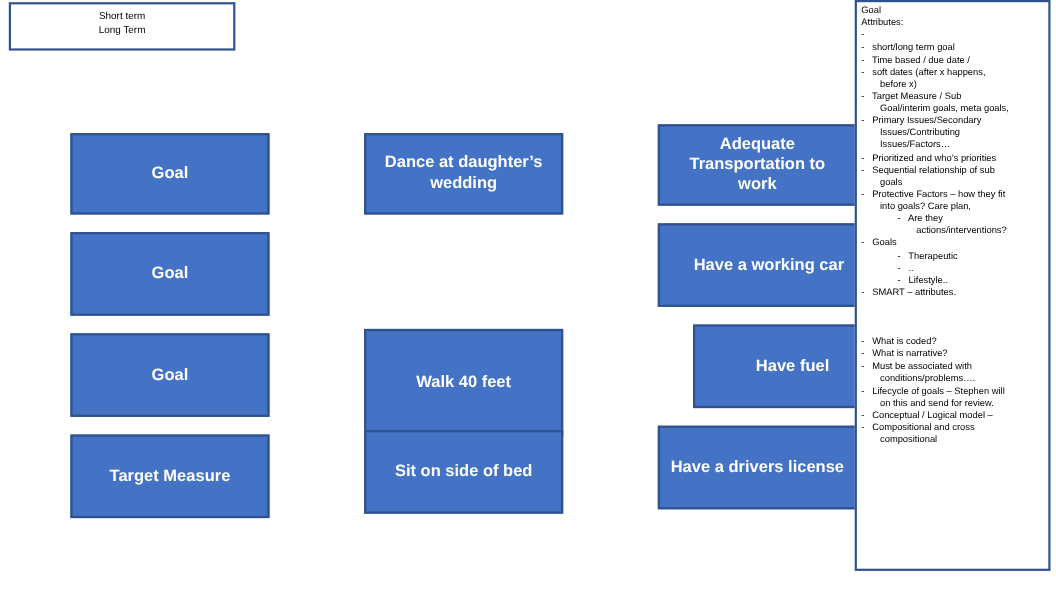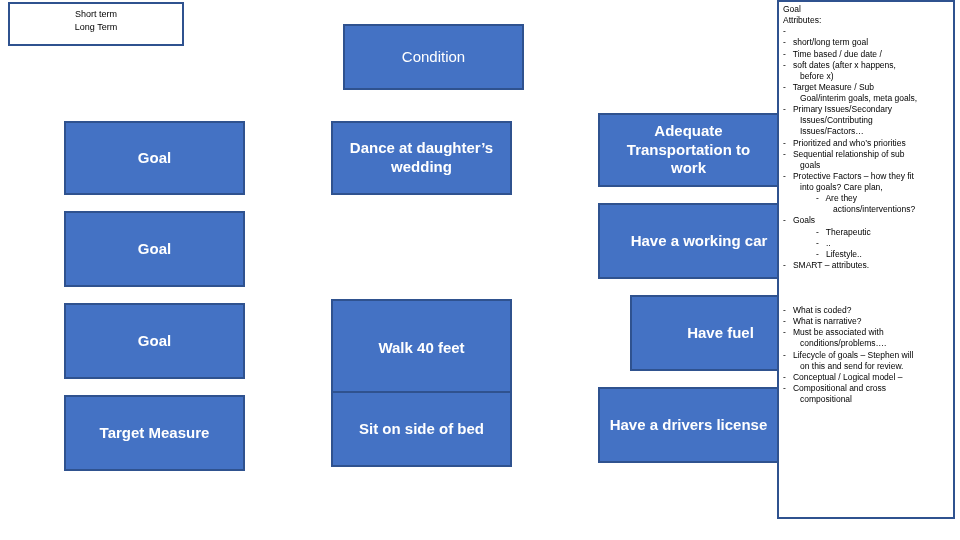--- a/index.html
+++ b/index.html
@@ -73,28 +73,25 @@
   .nl-b1cont  { padding-left: 17px; }
   .nl-b2      { padding-left: 50px; text-indent: -17px; }
   .nl-b2cont  { padding-left: 50px; }
   .notes-gap  { display: block; height: 34px; }
 </style>
 </head>
 <body>
 
 <div id="canvas">
 
-  <div class="outline-box" style="left:8px; top:2px; width:176px; height:44px;">
+  <div class="outline-box" style="left:8px; top:2px; width:206px; height:44px;">
     <span>Short term</span>
     <span>Long Term</span>
   </div>
 
-  <div class="box light" style="left:343px; top:24px; width:181px; height:66px;">
-    <span class="box-label">Condition</span>
-  </div>
 
   <div class="box" style="left:64px; top:121px; width:181px; height:74px;">
     <span class="box-label">Goal</span>
   </div>
   <div class="box" style="left:64px; top:211px; width:181px; height:76px;">
     <span class="box-label">Goal</span>
   </div>
   <div class="box" style="left:64px; top:303px; width:181px; height:76px;">
     <span class="box-label">Goal</span>
   </div>

